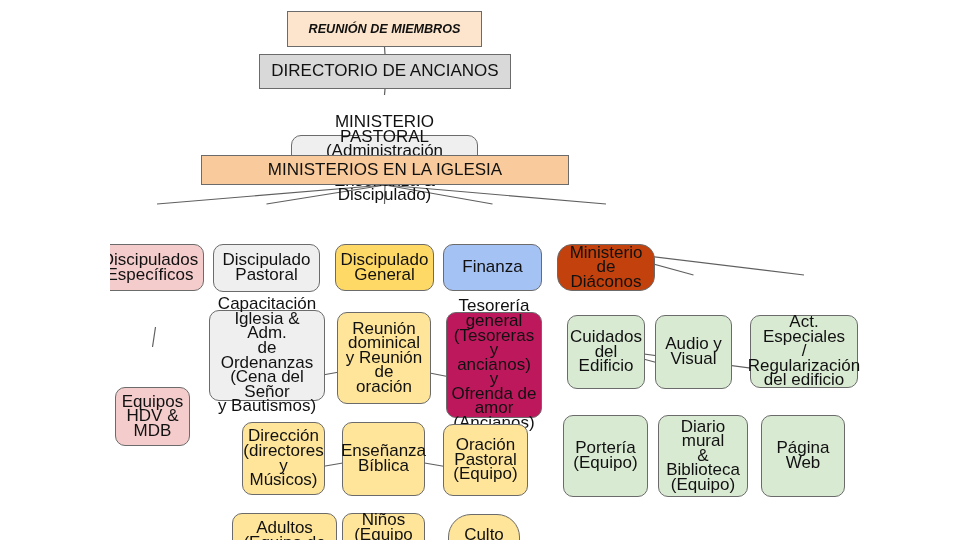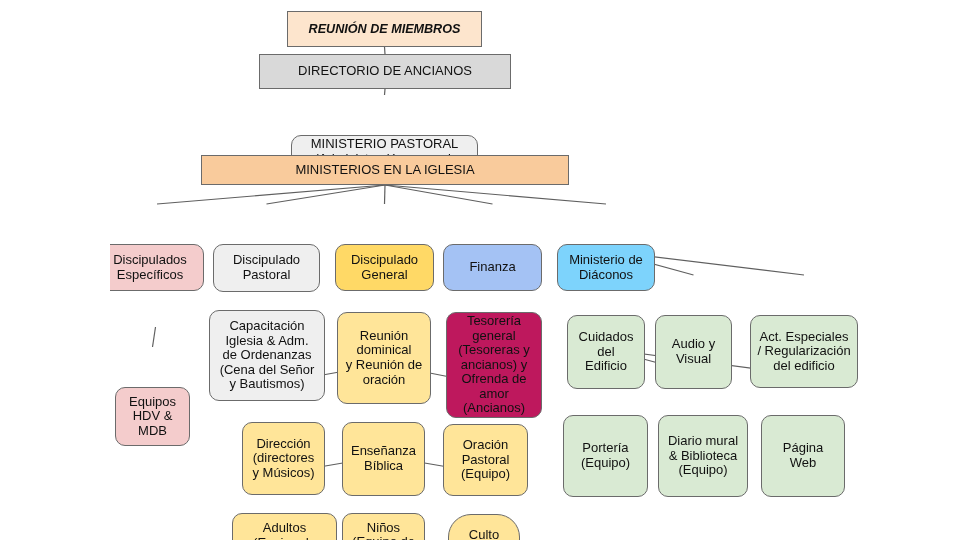--- a/index.html
+++ b/index.html
@@ -2,34 +2,34 @@
 <html><head>
 <meta charset="utf-8">
 <style>
   html, body { margin:0; padding:0; background:#ffffff; }
   body { width:960px; height:540px; position:relative; overflow:hidden;
          font-family:"Liberation Sans", sans-serif; color:#111; }
   #connectors { position:absolute; left:0; top:0; width:960px; height:540px; pointer-events:none; }
   #connectors line { stroke:#5f5f5f; stroke-width:1.2; }
   .clip { position:absolute; left:110px; top:0; width:850px; height:540px; overflow:hidden; }
   .node { position:absolute; box-sizing:border-box; display:flex; align-items:center;
-          justify-content:center; text-align:center; font-size:13px; line-height:14.6px;
+          justify-content:center; text-align:center; font-size:17px; line-height:14.6px;
           border:1.3px solid #6b6b6b; padding:2px 4px; white-space:pre-line; }
   .rect { border-radius:0; }
   .round { border-radius:10px;margin-top:40px; }
   .c-peach-light { background:#fde5cd; }
   .c-gray { background:#d9d9d9; }
   .c-gray-light { background:#efefef; }
   .c-orange { background:#f9cb9c; }
   .c-pink { background:#f4cccc; }
   .c-yellow { background:#ffd966; }
   .c-yellow-light { background:#ffe599; }
   .c-blue { background:#a4c2f4; }
   .c-blue-light { background:#be185d; }
-  .c-green { background:#7dd3fc; }
+  .c-green { background:#c2410c;border-radius:15px; }
   .c-green-light { background:#d9ead3; }
   .bold { font-weight:bold; font-size:12.6px;font-style:italic; }
 </style>
 </head>
 <body>
 
 <svg id="connectors">
     <line x1="384.5" y1="47" x2="385" y2="54"></line>
     <line x1="385" y1="89" x2="384.5" y2="95"></line>
     <line x1="384.5" y1="143" x2="385" y2="155"></line>

